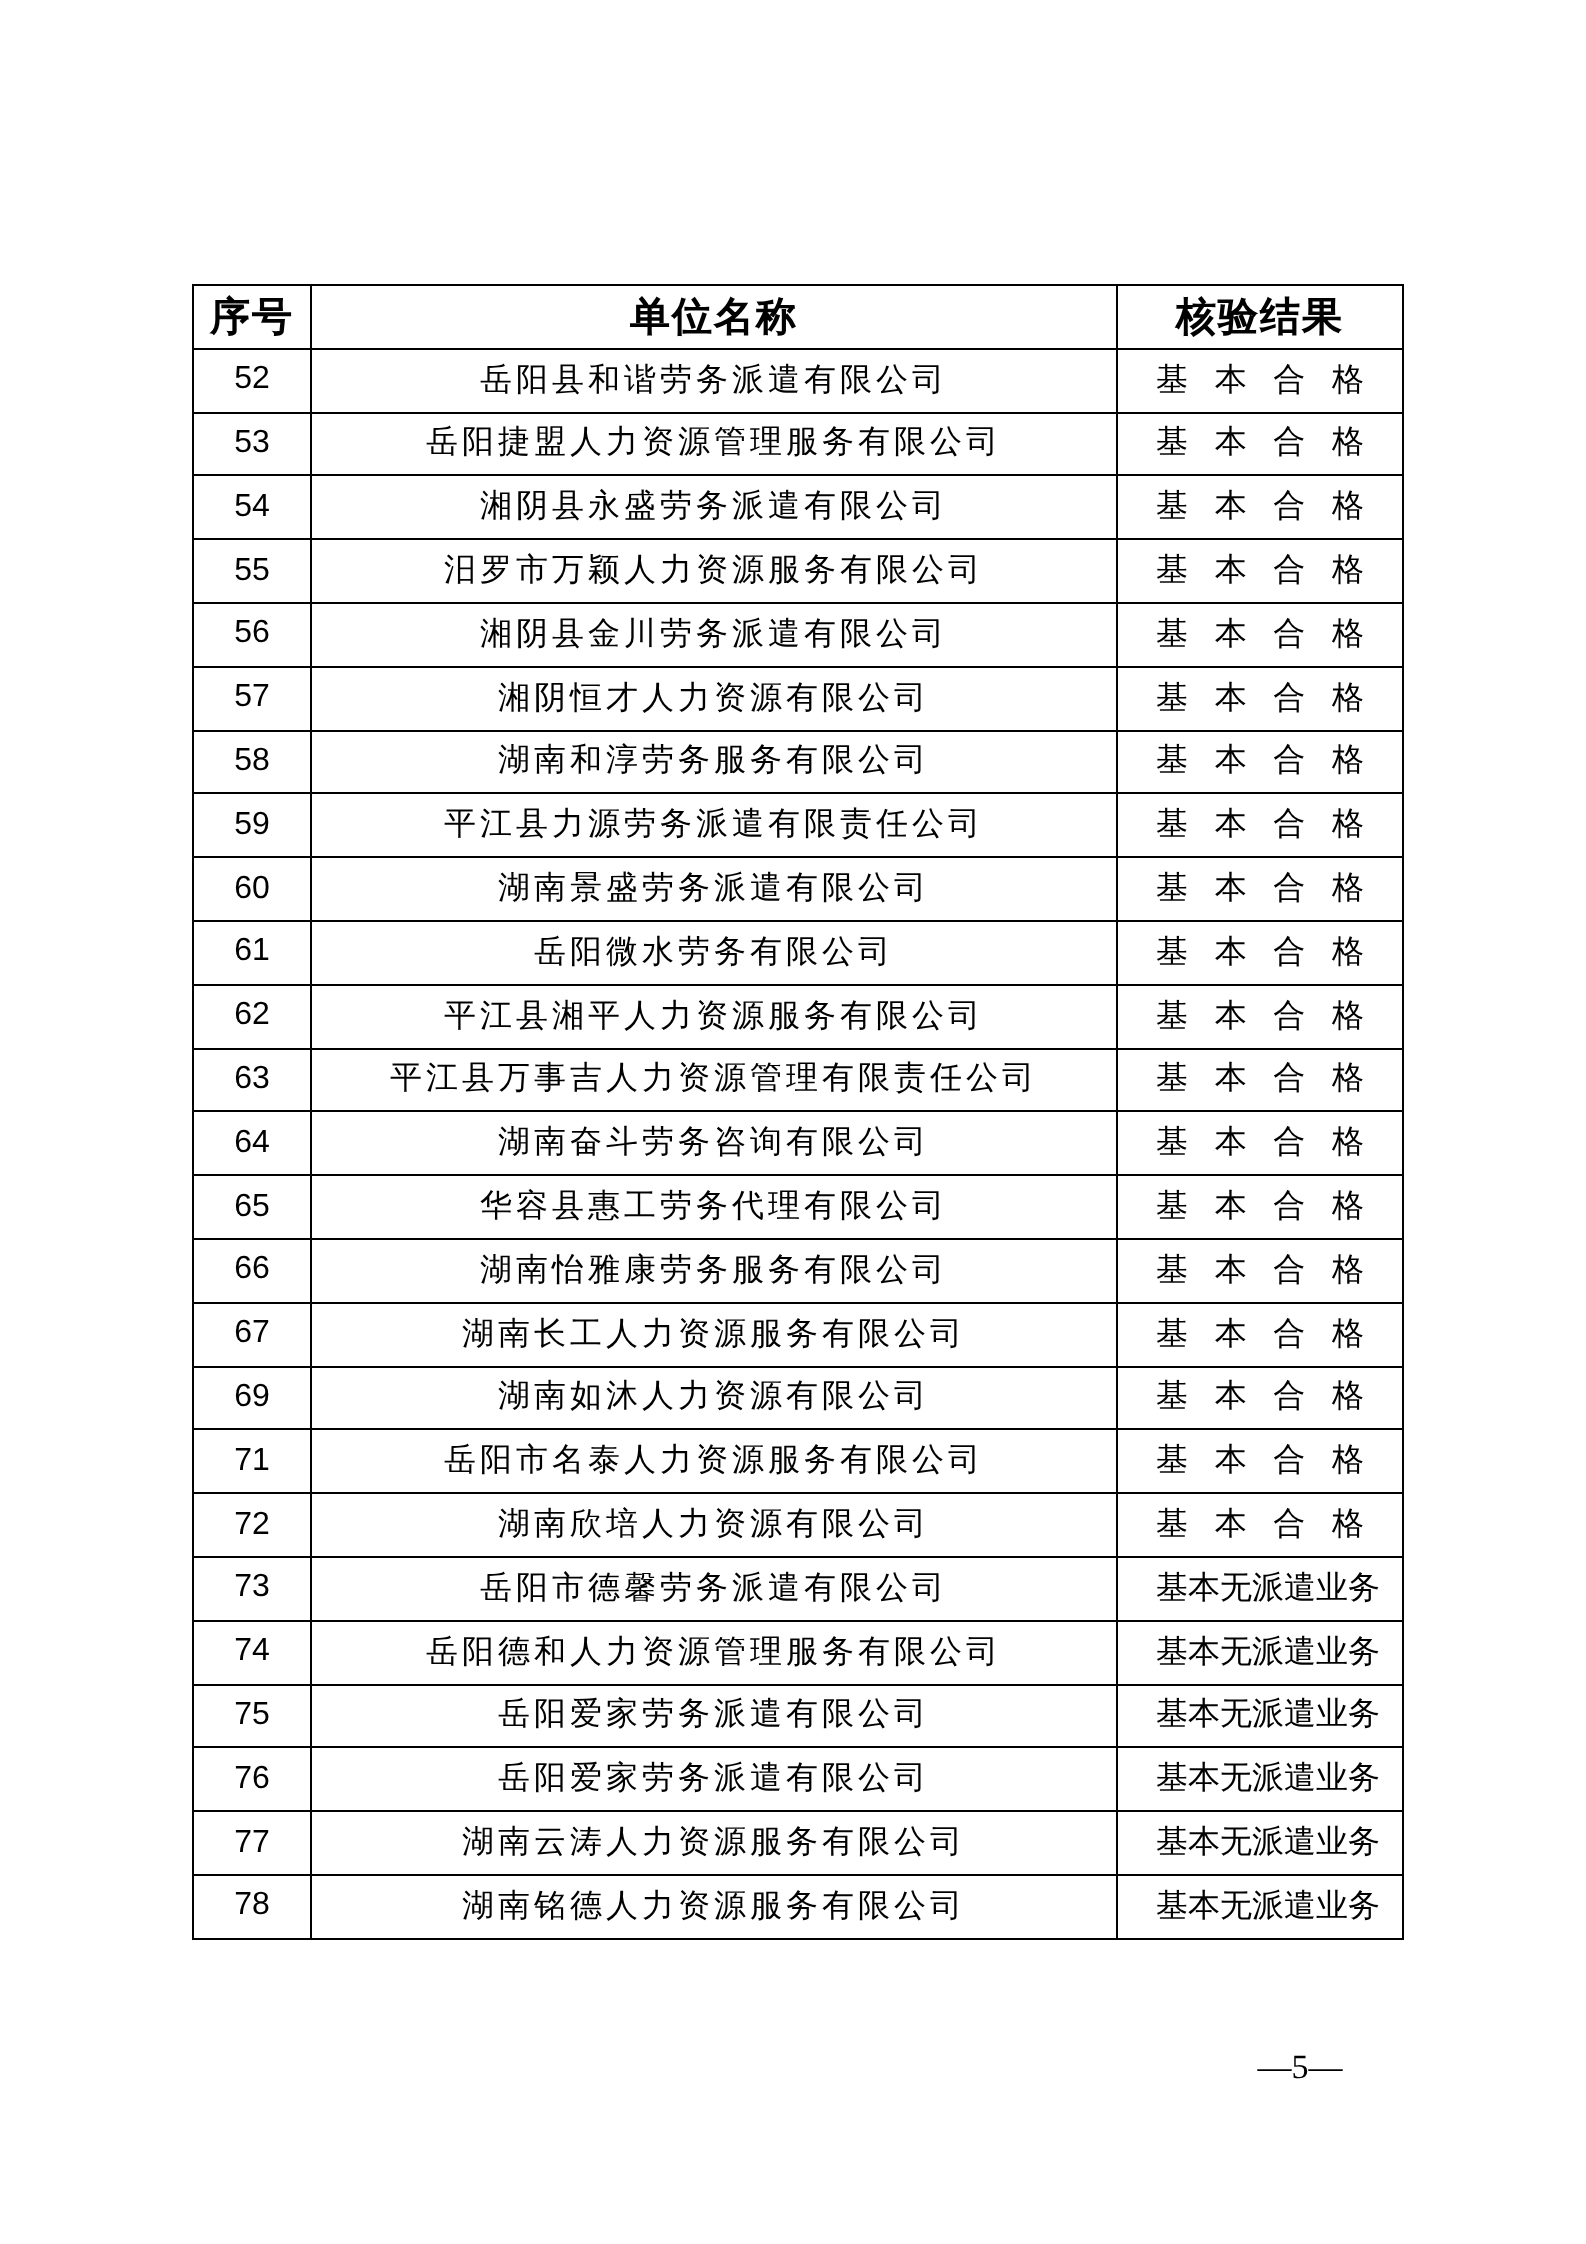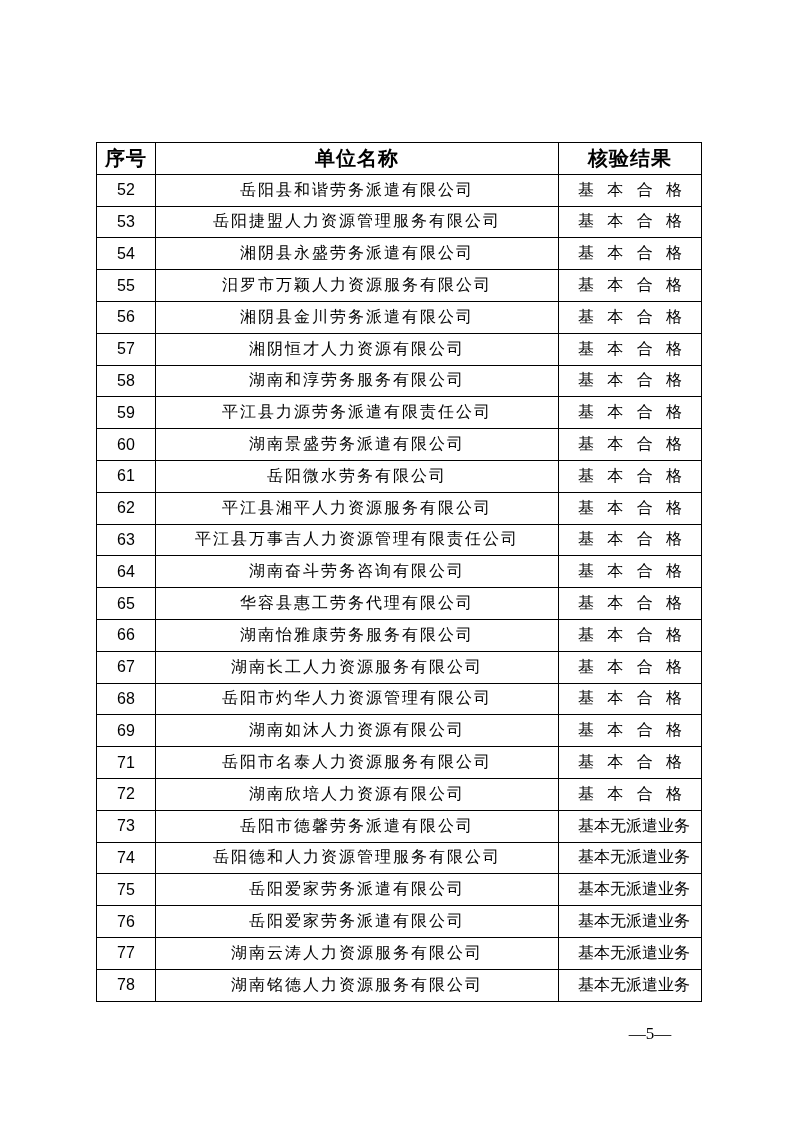--- a/index.html
+++ b/index.html
@@ -176,25 +176,20 @@
     <td class="c-name">湖南怡雅康劳务服务有限公司</td>
     <td class="c-result">基本合格</td>
   </tr>
 
   <tr>
     <td class="c-no">67</td>
     <td class="c-name">湖南长工人力资源服务有限公司</td>
     <td class="c-result">基本合格</td>
   </tr>
 
-  <tr>
-    <td class="c-no">68</td>
-    <td class="c-name">岳阳市灼华人力资源管理有限公司</td>
-    <td class="c-result">基本合格</td>
-  </tr>
 
   <tr>
     <td class="c-no">69</td>
     <td class="c-name">湖南如沐人力资源有限公司</td>
     <td class="c-result">基本合格</td>
   </tr>
 
 
   <tr>
     <td class="c-no">71</td>

